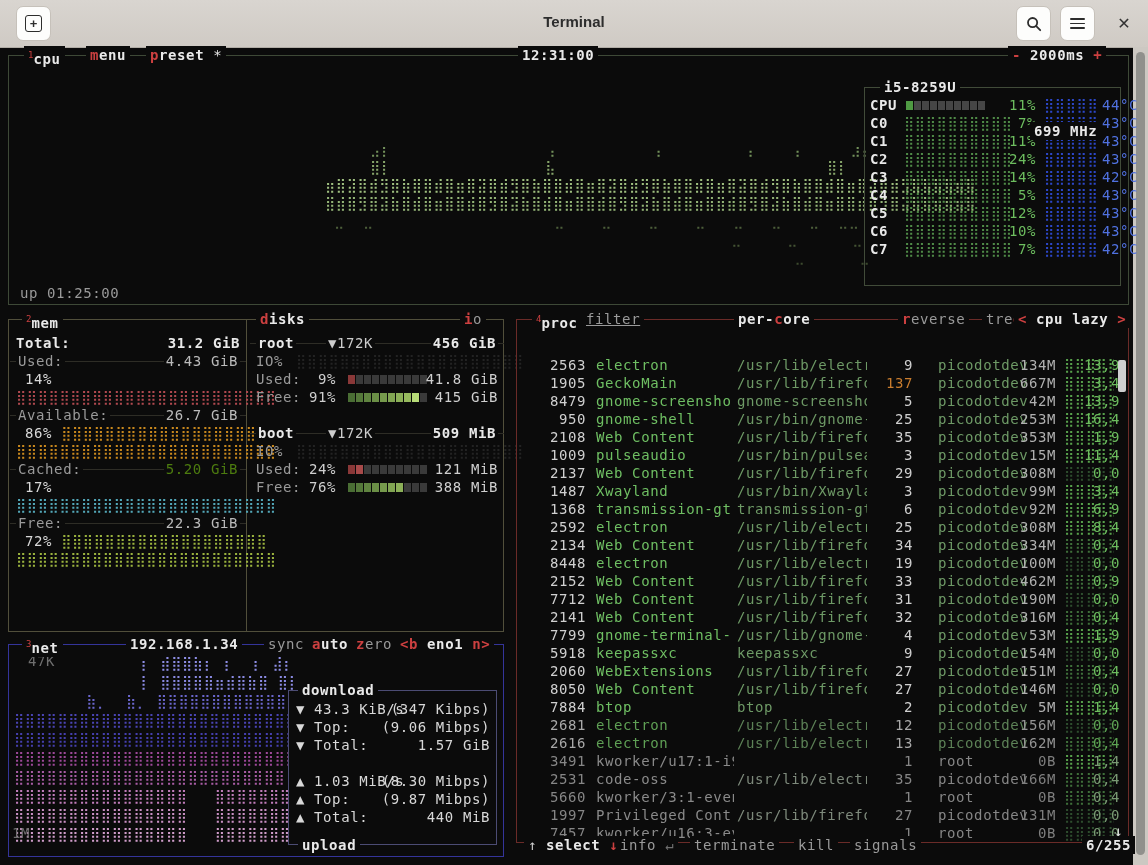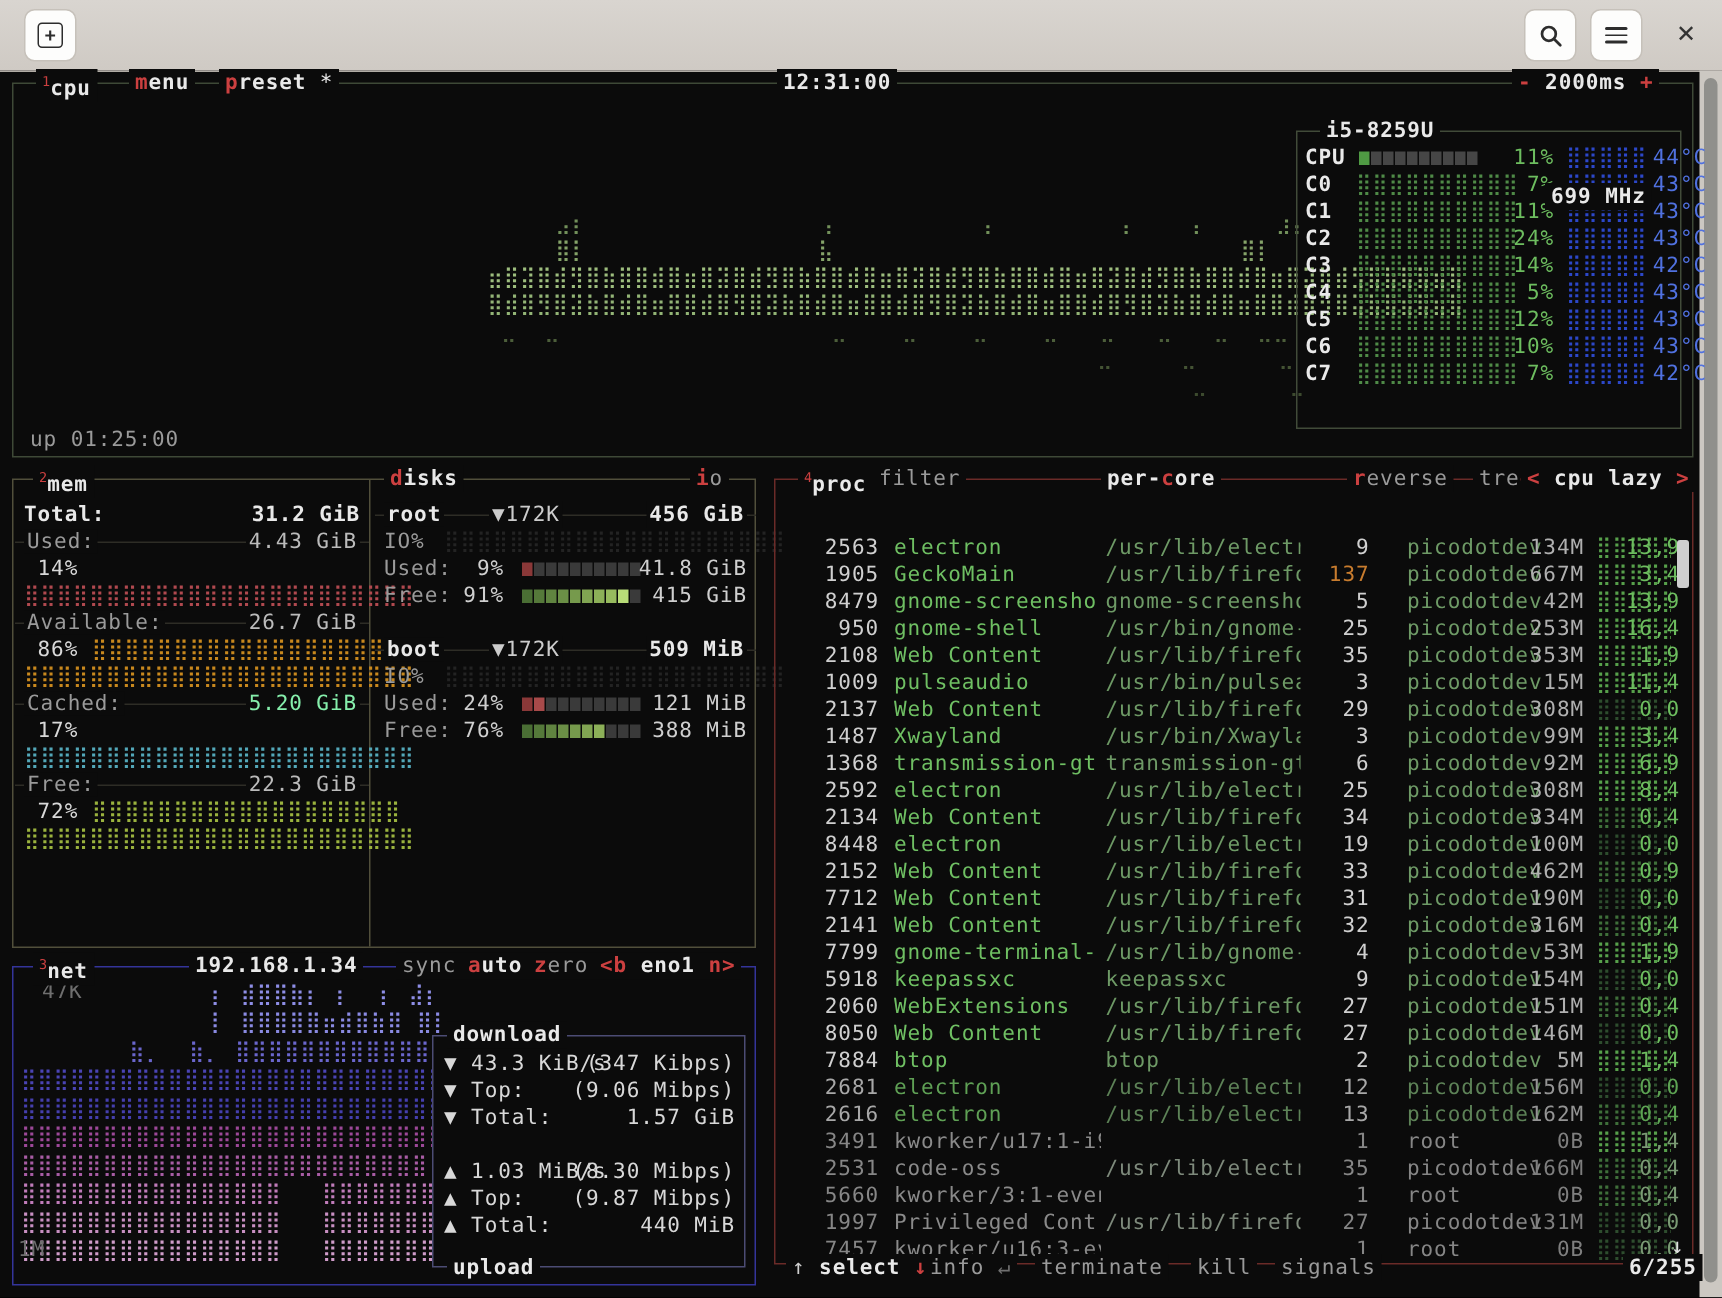--- a/index.html
+++ b/index.html
@@ -53,20 +53,21 @@
 </style>
 </head>
 <body>
 
 <div id="screen">
 
   <div id="titlebar">
     <div class="tb-btn" style="left:16px;">
       <span class="ntab-glyph">+</span>
     </div>
+    <div id="tb-title">Terminal</div>
     <div class="tb-btn" style="left:1016px;">
       <svg width="16" height="16" viewBox="0 0 16 16">
         <circle cx="6.6" cy="6.6" r="4.6" fill="none" stroke="#2d2d2d" stroke-width="1.8"></circle>
         <line x1="10.2" y1="10.2" x2="14.2" y2="14.2" stroke="#2d2d2d" stroke-width="1.8" stroke-linecap="round"></line>
       </svg>
     </div>
     <div class="tb-btn" style="left:1060px;">
       <span class="menu-glyph">
           <i></i>
           <i></i>
@@ -116,21 +117,21 @@
   <div id="disks-div"></div>
   <div class="blabel mono abs" style="left:22px;top:310px;"><span class="sup red">2</span><span class="bold white">mem</span></div>
   <div id="mem-rows" class="abs" style="left:16px;top:334px;width:224px;">
       <div class="mono " style="position: absolute; top: 0px; left: 0px; width: 224px; height: 18px;"><span style="font-weight: 700; color: rgb(233, 233, 233);">Total:</span><span style="position: absolute; right: 0px; font-weight: 700; color: rgb(233, 233, 233);">31.2 GiB</span></div>
       <div class="mono ruled" style="position: absolute; top: 18px; left: 0px; width: 224px; height: 18px;"><span style="color: rgb(154, 154, 154);">Used:</span><span style="position: absolute; right: 0px; color: rgb(187, 187, 187);">4.43 GiB</span></div>
       <div class="mono " style="position: absolute; top: 36px; left: 0px; width: 224px; height: 18px;"><span style="color: rgb(216, 216, 216);"> 14%</span></div>
       <div class="mono " style="position: absolute; top: 54px; left: 0px; width: 224px; height: 18px;"><span style="color: rgb(176, 73, 79);">⣿⣿⣿⣿⣿⣿⣿⣿⣿⣿⣿⣿⣿⣿⣿⣿⣿⣿⣿⣿⣿⣿⣿⣿</span></div>
       <div class="mono ruled" style="position: absolute; top: 72px; left: 0px; width: 224px; height: 18px;"><span style="color: rgb(154, 154, 154);">Available:</span><span style="position: absolute; right: 0px; color: rgb(187, 187, 187);">26.7 GiB</span></div>
       <div class="mono " style="position: absolute; top: 90px; left: 0px; width: 224px; height: 18px;"><span style="color: rgb(216, 216, 216);"> 86%</span><span style="color: rgb(200, 136, 30);"> ⣿⣿⣿⣿⣿⣿⣿⣿⣿⣿⣿⣿⣿⣿⣿⣿⣿⣿⣿</span></div>
       <div class="mono " style="position: absolute; top: 108px; left: 0px; width: 224px; height: 18px;"><span style="color: rgb(200, 136, 30);">⣿⣿⣿⣿⣿⣿⣿⣿⣿⣿⣿⣿⣿⣿⣿⣿⣿⣿⣿⣿⣿⣿⣿⣿</span></div>
-      <div class="mono ruled" style="position: absolute; top: 126px; left: 0px; width: 224px; height: 18px;"><span style="color: rgb(154, 154, 154);">Cached:</span><span style="position: absolute; right: 0px; color: #86efac;">5.20 GiB</span></div>
+      <div class="mono ruled" style="position: absolute; top: 126px; left: 0px; width: 224px; height: 18px;"><span style="color: rgb(154, 154, 154);">Cached:</span><span style="position: absolute; right: 0px; color: #4d7c0f;">5.20 GiB</span></div>
       <div class="mono " style="position: absolute; top: 144px; left: 0px; width: 224px; height: 18px;"><span style="color: rgb(216, 216, 216);"> 17%</span></div>
       <div class="mono " style="position: absolute; top: 162px; left: 0px; width: 224px; height: 18px;"><span style="color: rgb(83, 167, 184);">⣿⣿⣿⣿⣿⣿⣿⣿⣿⣿⣿⣿⣿⣿⣿⣿⣿⣿⣿⣿⣿⣿⣿⣿</span></div>
       <div class="mono ruled" style="position: absolute; top: 180px; left: 0px; width: 224px; height: 18px;"><span style="color: rgb(154, 154, 154);">Free:</span><span style="position: absolute; right: 0px; color: rgb(187, 187, 187);">22.3 GiB</span></div>
       <div class="mono " style="position: absolute; top: 198px; left: 0px; width: 224px; height: 18px;"><span style="color: rgb(216, 216, 216);"> 72%</span><span style="color: rgb(154, 178, 62);"> ⣿⣿⣿⣿⣿⣿⣿⣿⣿⣿⣿⣿⣿⣿⣿⣿⣿⣿⣿</span></div>
       <div class="mono " style="position: absolute; top: 216px; left: 0px; width: 224px; height: 18px;"><span style="color: rgb(154, 178, 62);">⣿⣿⣿⣿⣿⣿⣿⣿⣿⣿⣿⣿⣿⣿⣿⣿⣿⣿⣿⣿⣿⣿⣿⣿</span></div>
     </div>
 
   <div class="blabel mono abs" style="left:256px;top:310px;"><span class="red bold">d</span><span class="bold white">isks</span></div>
   <div class="blabel mono abs" style="left:460px;top:310px;"><span class="red bold">i</span><span class="gray">o</span></div>
   <div id="disk-rows" class="abs" style="left:256px;top:334px;width:242px;">
@@ -174,21 +175,21 @@
       <div class="mono" style="position: absolute; top: 18px; left: 0px; width: 194px; height: 18px;"><span style="color: rgb(216, 216, 216);">▼ Top:</span><span style="position: absolute; right: 0px; color: rgb(216, 216, 216);">(9.06 Mibps)</span></div>
       <div class="mono" style="position: absolute; top: 36px; left: 0px; width: 194px; height: 18px;"><span style="color: rgb(216, 216, 216);">▼ Total:</span><span style="position: absolute; right: 0px; color: rgb(216, 216, 216);">1.57 GiB</span></div>
       <div class="mono" style="position: absolute; top: 54px; left: 0px; width: 194px; height: 18px;"><span style="color: rgb(216, 216, 216);"></span><span style="position: absolute; right: 0px; color: rgb(216, 216, 216);"></span></div>
       <div class="mono" style="position: absolute; top: 72px; left: 0px; width: 194px; height: 18px;"><span style="color: rgb(216, 216, 216);">▲ 1.03 MiB/s</span><span style="position: absolute; right: 0px; color: rgb(216, 216, 216);">(8.30 Mibps)</span></div>
       <div class="mono" style="position: absolute; top: 90px; left: 0px; width: 194px; height: 18px;"><span style="color: rgb(216, 216, 216);">▲ Top:</span><span style="position: absolute; right: 0px; color: rgb(216, 216, 216);">(9.87 Mibps)</span></div>
       <div class="mono" style="position: absolute; top: 108px; left: 0px; width: 194px; height: 18px;"><span style="color: rgb(216, 216, 216);">▲ Total:</span><span style="position: absolute; right: 0px; color: rgb(216, 216, 216);">440 MiB</span></div>
     </div>
 
   <div class="box" id="proc-box"></div>
   <div class="blabel mono abs" style="left:532px;top:310px;"><span class="sup red">4</span><span class="bold white">proc</span></div>
-  <div class="blabel mono abs gray" style="left:582px;top:310px;">filter</div>
+  <div class="blabel mono abs gray" style="left:582px;top:310px;text-decoration:underline;">filter</div>
   <div class="blabel mono abs" style="left:734px;top:310px;"><span class="bold white">per-</span><span class="red bold">c</span><span class="bold white">ore</span></div>
   <div class="blabel mono abs" style="left:898px;top:310px;"><span class="red bold">r</span><span class="gray">everse</span></div>
   <div class="blabel mono abs" style="left:982px;top:310px;"><span class="gray">tre</span><span class="red bold">e</span></div>
   <div class="blabel mono abs" style="left:1014px;top:310px;"><span class="red bold">&lt;</span><span class="bold white"> </span><span class="bold white">cpu lazy</span><span class="bold white"> </span><span class="red bold">&gt;</span></div>
 
 
   <div id="proc-rows" class="abs" style="left:524px;top:356px;width:604px;height:486px;">
       <div class="mono prow" style="top: 0px;"><span class="c r" style="position: absolute; left: 0px; color: rgb(208, 208, 208); top: 0px; width: 62px;">2563</span><span class="c" style="position: absolute; left: 72px; color: rgb(111, 191, 99); top: 0px; width: 138px;">electron</span><span class="c" style="position: absolute; left: 213px; color: rgb(110, 154, 102); top: 0px; width: 130px;">/usr/lib/electr</span><span class="c r" style="position: absolute; left: 345px; color: rgb(208, 208, 208); top: 0px; width: 44px;">9</span><span class="c" style="position: absolute; left: 414px; color: rgb(110, 154, 102); top: 0px; width: 110px;">picodotdev</span><span class="c r" style="position: absolute; left: 484px; color: rgb(176, 176, 176); top: 0px; width: 48px;">134M</span><span class="c" style="position: absolute; left: 540px; color: rgb(87, 160, 75); top: 0px; width: 50px;">⣿⣿⣿⣿⣿</span><span class="c r" style="position: absolute; left: 552px; color: rgb(109, 189, 95); top: 0px; width: 44px;">13,9</span></div>
       <div class="mono prow" style="top: 18px;"><span class="c r" style="position: absolute; left: 0px; color: rgb(208, 208, 208); top: 0px; width: 62px;">1905</span><span class="c" style="position: absolute; left: 72px; color: rgb(111, 191, 99); top: 0px; width: 138px;">GeckoMain</span><span class="c" style="position: absolute; left: 213px; color: rgb(110, 154, 102); top: 0px; width: 130px;">/usr/lib/firefo</span><span class="c r" style="position: absolute; left: 345px; color: rgb(200, 124, 46); top: 0px; width: 44px;">137</span><span class="c" style="position: absolute; left: 414px; color: rgb(110, 154, 102); top: 0px; width: 110px;">picodotdev</span><span class="c r" style="position: absolute; left: 484px; color: rgb(176, 176, 176); top: 0px; width: 48px;">667M</span><span class="c" style="position: absolute; left: 540px; color: rgb(87, 160, 75); top: 0px; width: 50px;">⣿⣿⣿⣿⣿</span><span class="c r" style="position: absolute; left: 552px; color: rgb(109, 189, 95); top: 0px; width: 44px;">3,4</span></div>
       <div class="mono prow" style="top: 36px;"><span class="c r" style="position: absolute; left: 0px; color: rgb(208, 208, 208); top: 0px; width: 62px;">8479</span><span class="c" style="position: absolute; left: 72px; color: rgb(111, 191, 99); top: 0px; width: 138px;">gnome-screensho</span><span class="c" style="position: absolute; left: 213px; color: rgb(110, 154, 102); top: 0px; width: 130px;">gnome-screensho</span><span class="c r" style="position: absolute; left: 345px; color: rgb(208, 208, 208); top: 0px; width: 44px;">5</span><span class="c" style="position: absolute; left: 414px; color: rgb(110, 154, 102); top: 0px; width: 110px;">picodotdev</span><span class="c r" style="position: absolute; left: 484px; color: rgb(176, 176, 176); top: 0px; width: 48px;">42M</span><span class="c" style="position: absolute; left: 540px; color: rgb(87, 160, 75); top: 0px; width: 50px;">⣿⣿⣿⣿⣿</span><span class="c r" style="position: absolute; left: 552px; color: rgb(109, 189, 95); top: 0px; width: 44px;">13,9</span></div>

